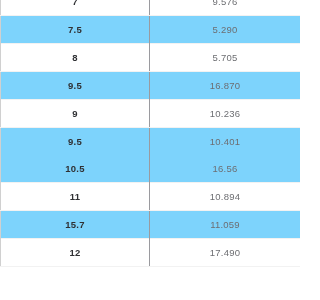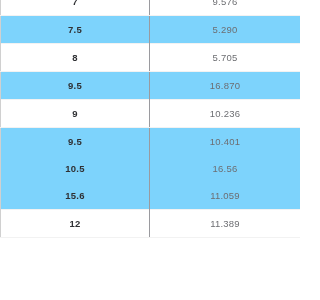--- a/index.html
+++ b/index.html
@@ -103,23 +103,27 @@
           <td class="col-y">10.236</td>
         </tr>
         <tr class="row-even">
           <td class="col-x">9.5</td>
           <td class="col-y">10.401</td>
         </tr>
         <tr class="row-even">
           <td class="col-x">10.5</td>
           <td class="col-y">16.56</td>
         </tr>
+        <tr class="row-odd">
+          <td class="col-x">11</td>
+          <td class="col-y">10.894</td>
+        </tr>
         <tr class="row-even">
-          <td class="col-x">15.6</td>
+          <td class="col-x">15.7</td>
           <td class="col-y">11.059</td>
         </tr>
         <tr class="row-odd">
           <td class="col-x">12</td>
-          <td class="col-y">11.389</td>
+          <td class="col-y">17.490</td>
         </tr>
       </tbody>
   </table>
 </div>
 
 </body></html>

